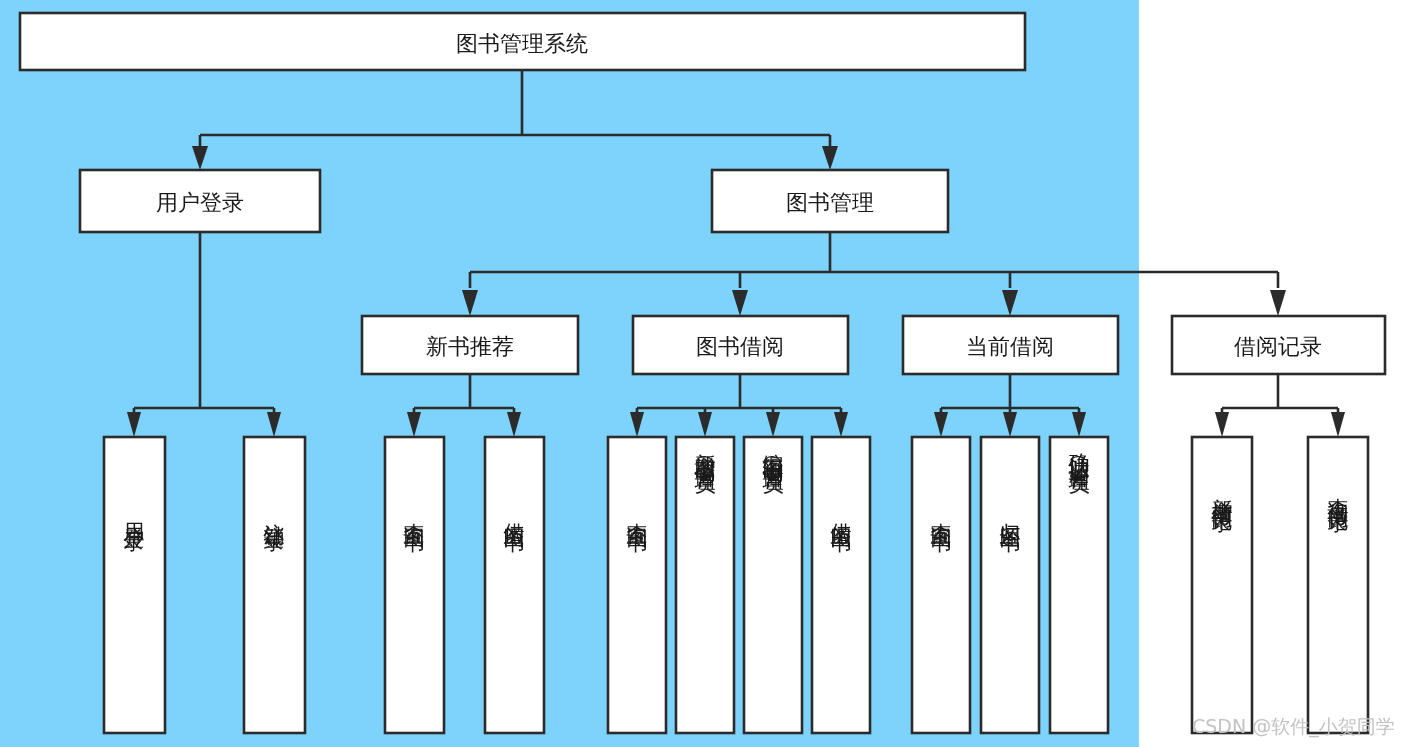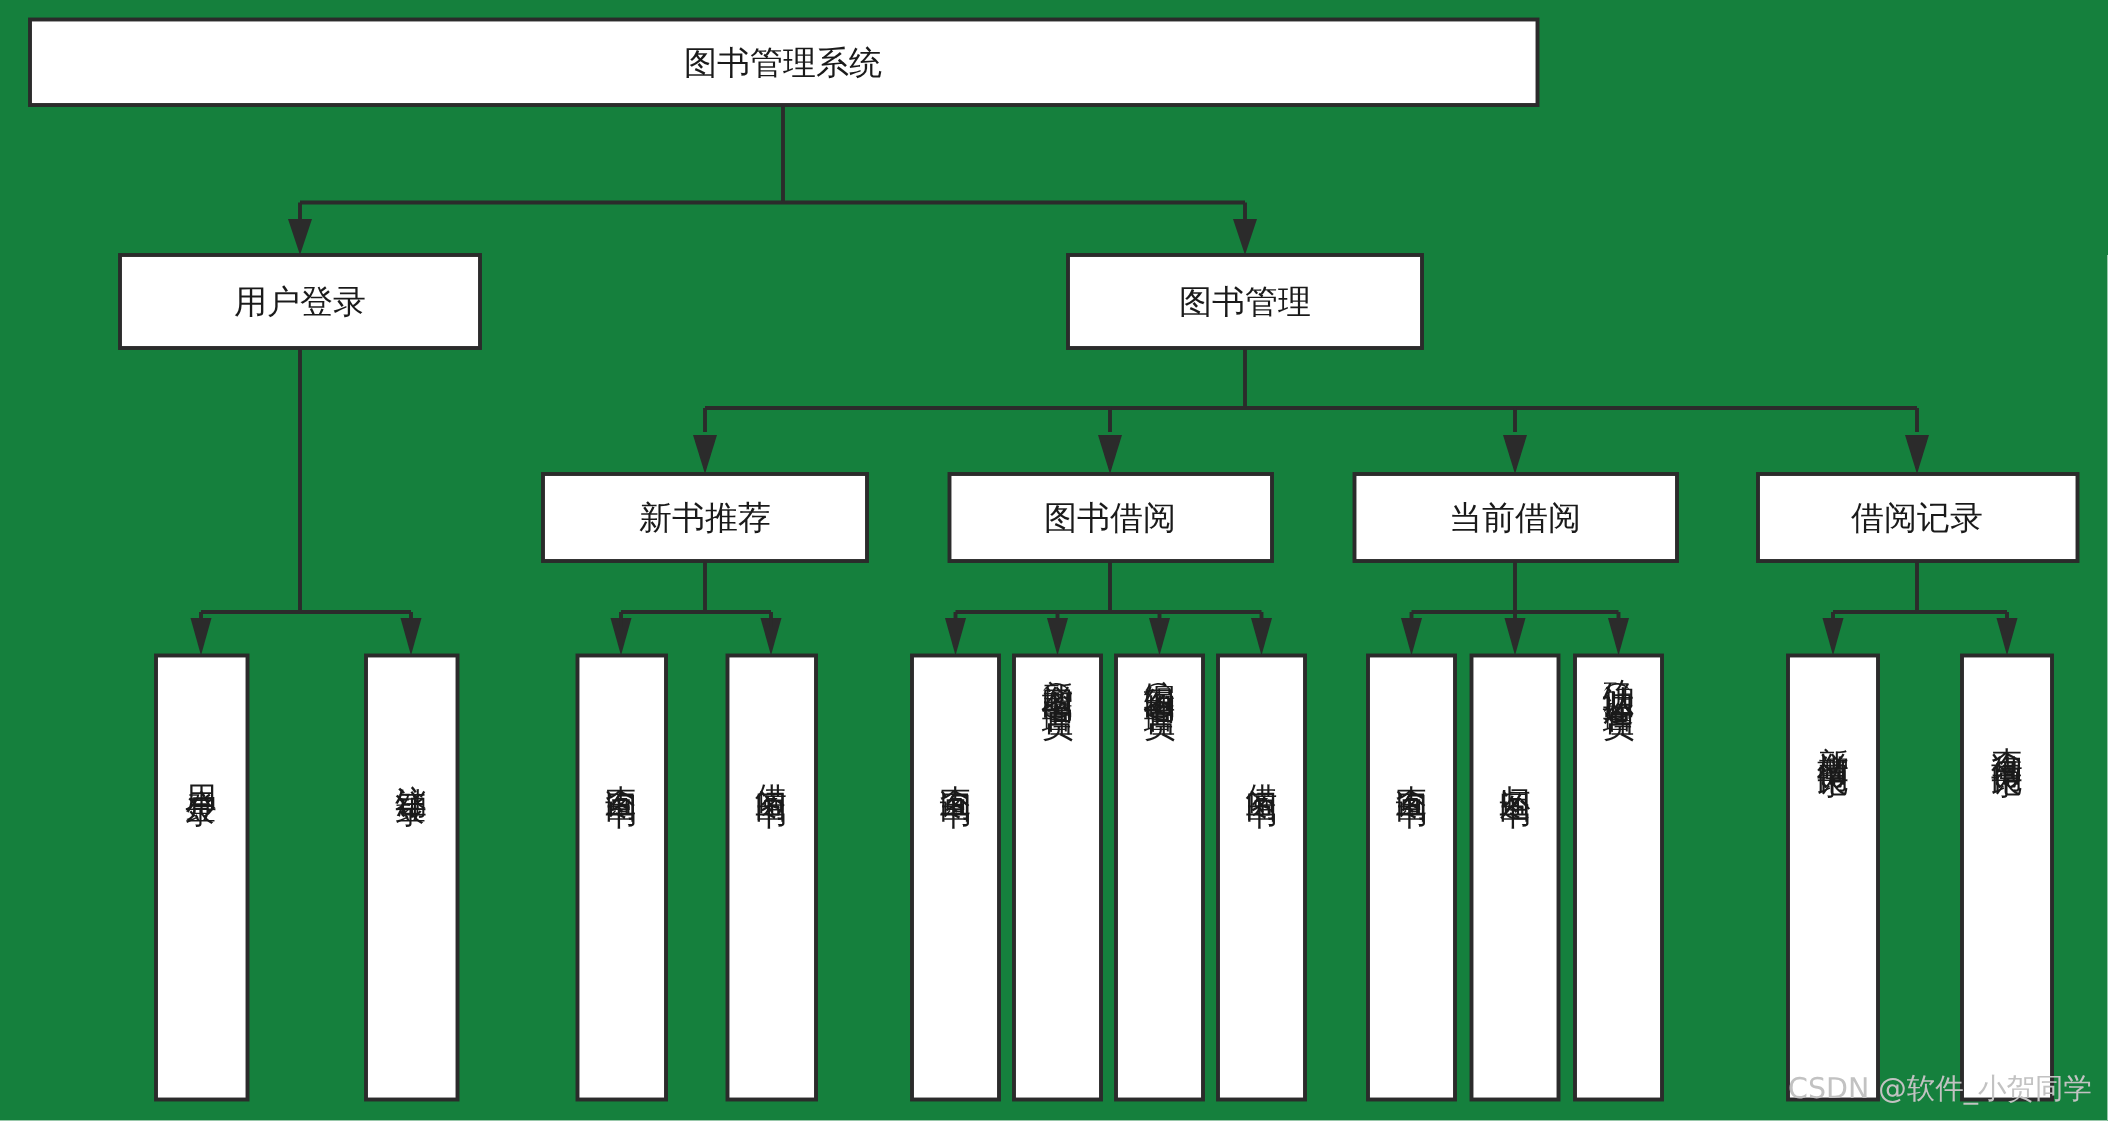--- a/index.html
+++ b/index.html
@@ -9,23 +9,23 @@
     background: #ffffff;
   }
   body {
     width: 1405px;
     height: 747px;
     overflow: hidden;
     font-family: "DejaVu Sans", "Liberation Sans", sans-serif;
   }
   #diagram-root {
     position: relative;
-    width: 1405px;
+    width: 1139px;
     height: 747px;
-    background: #15803d;
+    background: #7dd3fc;
   }
   svg.diagram-canvas {
     position: absolute;
     left: 0;
     top: 0;
     width: 1405px;
     height: 747px;
   }
   .node-box {
     fill: #ffffff;

